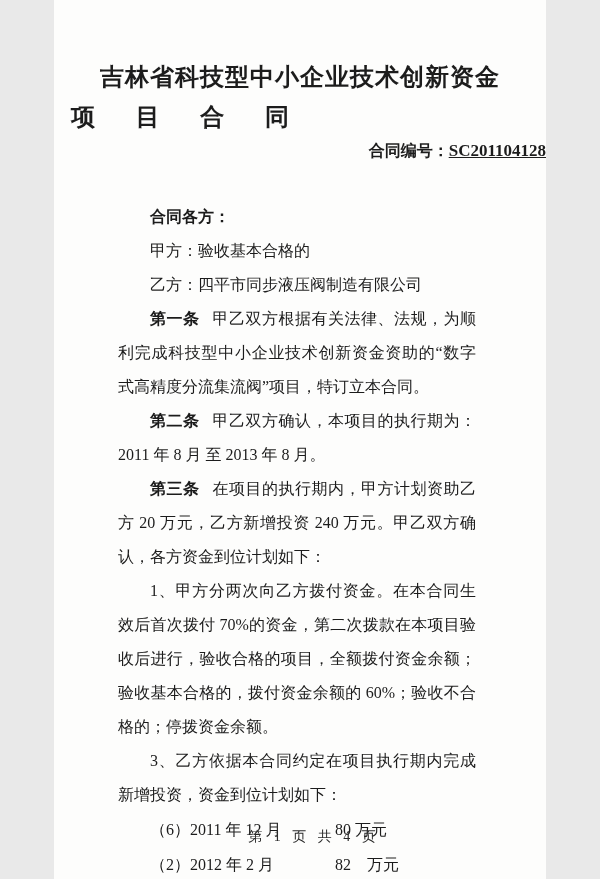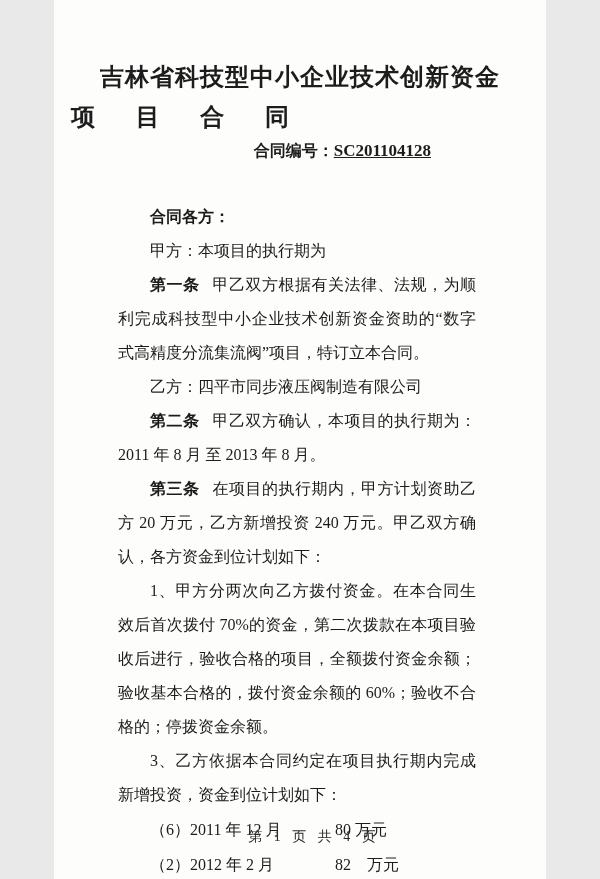--- a/index.html
+++ b/index.html
@@ -30,21 +30,20 @@
     font-family: "Liberation Sans", sans-serif;
     font-weight: bold;
     font-size: 24px;
     line-height: 38px;
     letter-spacing: 17px;
     text-indent: 17px;
   }
   .contract-no {
     margin-top: 3px;
     text-align: right;
-    padding-right: 115px;
     font-size: 16px;
     line-height: 24px;
   }
   .cn-label {
     font-family: "Liberation Sans", sans-serif;
     font-weight: bold;
   }
   .cn-value {
     font-family: "Liberation Serif", serif;
     font-weight: bold;
@@ -93,27 +92,27 @@
   <h2 class="subtitle">项 目 合 同</h2>
 
   <div class="contract-no">
     <span class="cn-label">合同编号：</span><span class="cn-value">SC201104128</span>
   </div>
 
   <div class="body">
 
     <p class="indent2 bold">合同各方：</p>
 
-    <p class="indent2">甲方：本项目的执行期为</p>
+    <p class="indent2">甲方：验收基本合格的</p>
+
+    <p class="indent2">乙方：四平市同步液压阀制造有限公司</p>
 
     <p class="indent2">
       <span class="article-label">第一条</span><span>甲乙双方根据有关法律、法规，为顺利完成科技型中小企业技术创新资金资助的“数字式高精度分流集流阀”项目，特订立本合同。</span>
     </p>
-
-    <p class="indent2">乙方：四平市同步液压阀制造有限公司</p>
 
     <p class="indent2">
       <span class="article-label">第二条</span><span>甲乙双方确认，本项目的执行期为： 2011 年 8 月 至 2013 年 8 月。</span>
     </p>
 
     <p class="indent2">
       <span class="article-label">第三条</span><span>在项目的执行期内，甲方计划资助乙方 20 万元，乙方新增投资 240 万元。甲乙双方确认，各方资金到位计划如下：</span>
     </p>
 
     <p class="indent2">1、甲方分两次向乙方拨付资金。在本合同生效后首次拨付 70%的资金，第二次拨款在本项目验收后进行，验收合格的项目，全额拨付资金余额；验收基本合格的，拨付资金余额的 60%；验收不合格的；停拨资金余额。</p>

